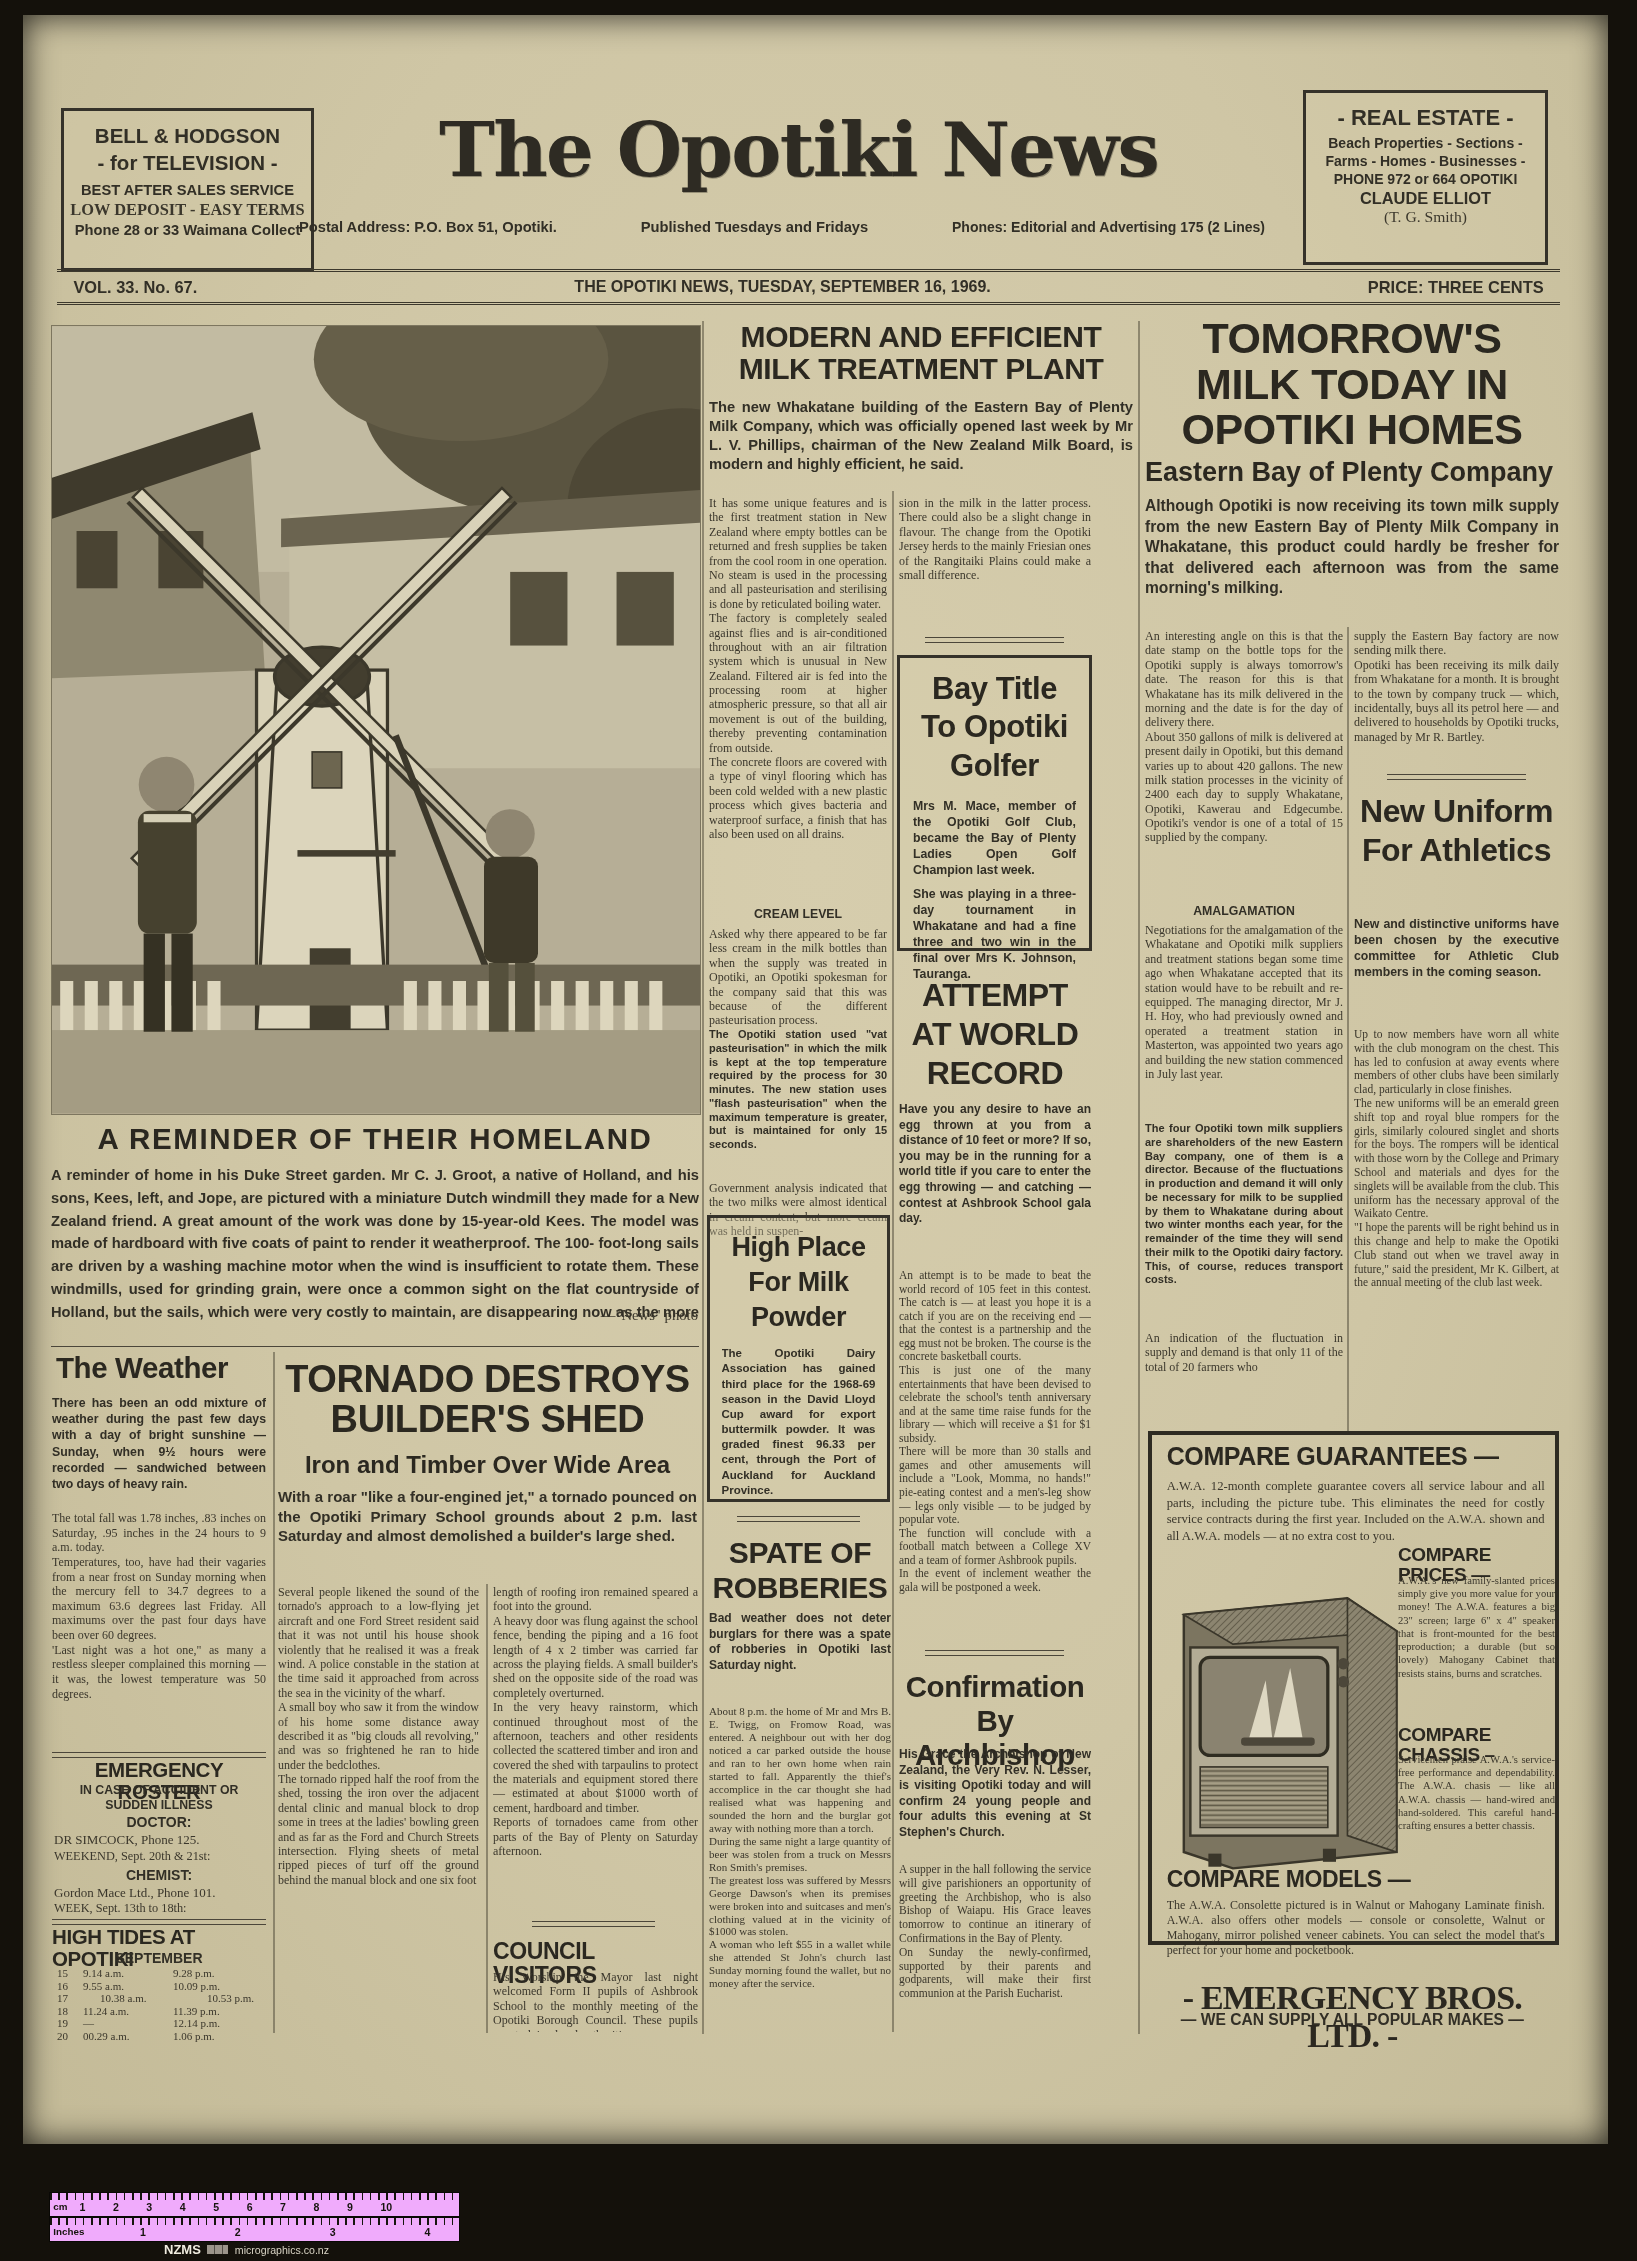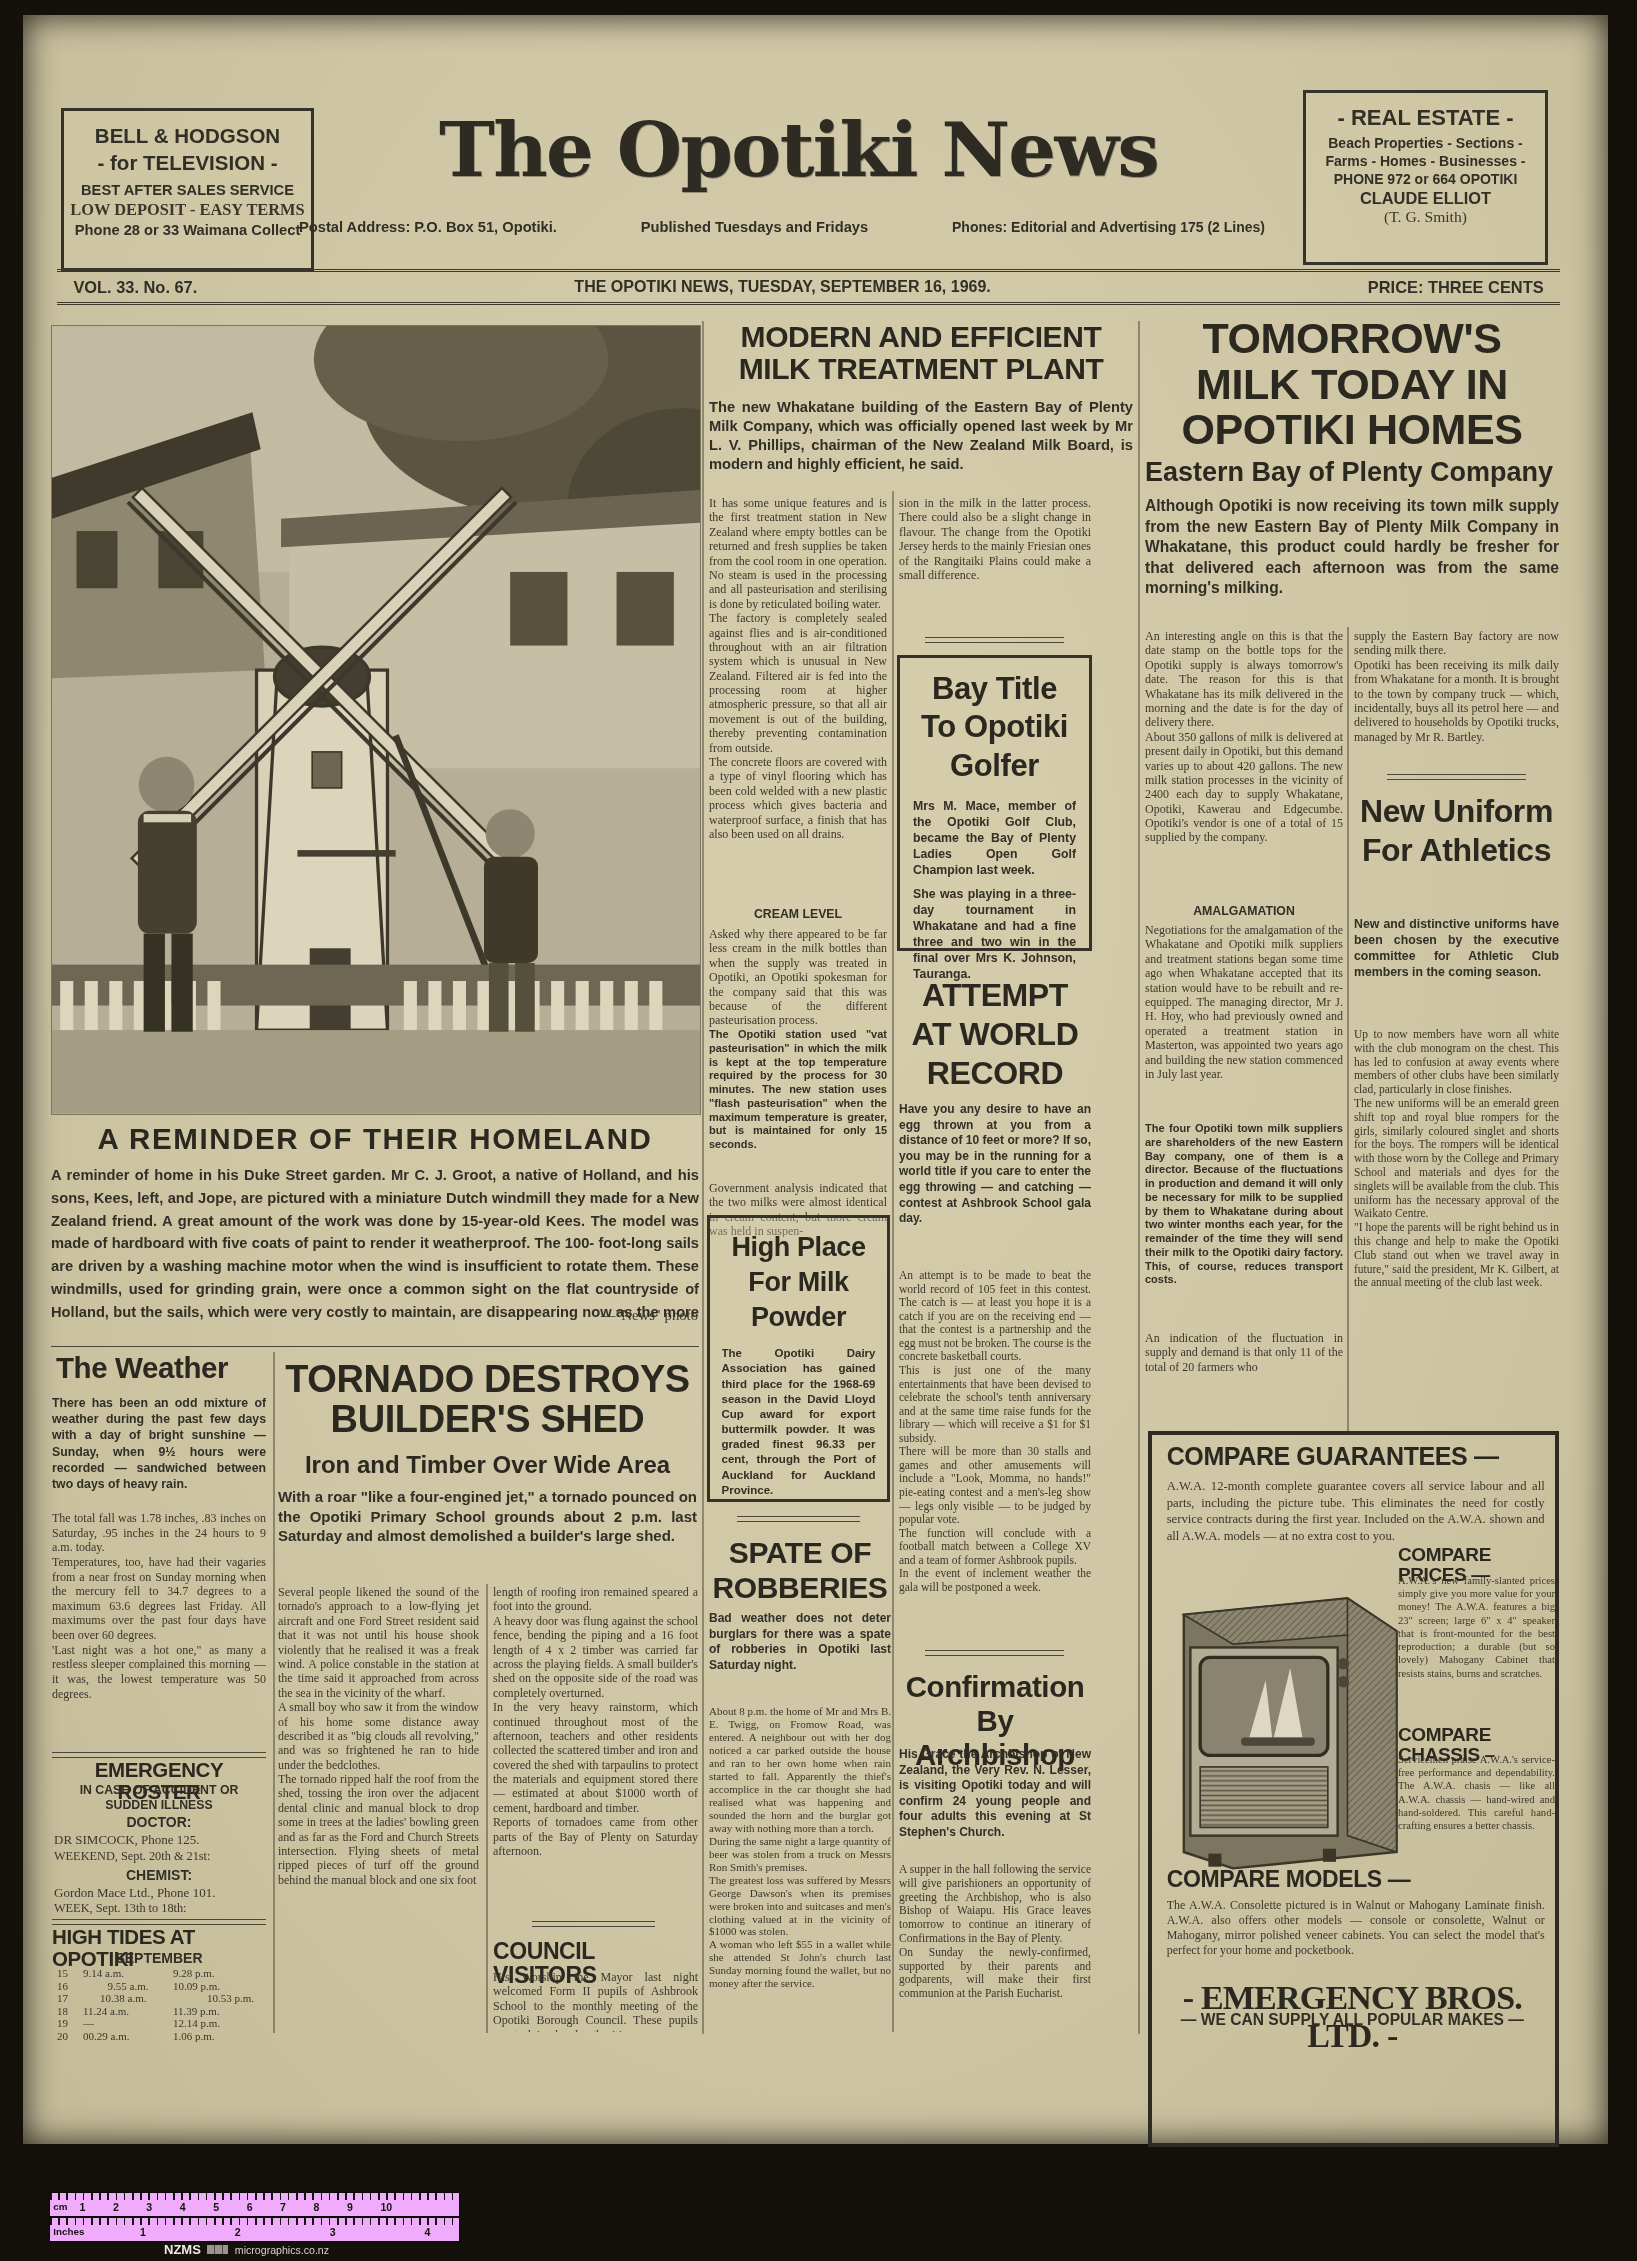--- a/index.html
+++ b/index.html
@@ -164,21 +164,21 @@
   <div class="abs hl" style="left:52px;top:1926px;width:214px;font-size:20.5px;">HIGH TIDES AT OPOTIKI</div>
   <div class="abs bsans ctr" style="left:52px;top:1950px;width:214px;font-size:14px;">SEPTEMBER</div>
   <div class="abs serif" style="left:57px;top:1968px;width:210px;font-size:11px;line-height:1.0;">
     <div style="display:flex;margin-bottom:1.6px;">
         <span style="width:26px;">15</span>
         <span style="width:90px;">9.14 a.m.</span>
         <span>9.28 p.m.</span>
       </div>
     <div style="display:flex;margin-bottom:1.6px;">
         <span style="width:26px;">16</span>
-        <span style="width:90px;text-align:center;">9.55 a.m.</span>
+        <span style="width:90px;">9.55 a.m.</span>
         <span>10.09 p.m.</span>
       </div>
     <div style="display:flex;margin-bottom:1.6px;gap:17px;">
         <span style="width:26px;">17</span>
         <span style="width:90px;">10.38 a.m.</span>
         <span>10.53 p.m.</span>
       </div>
     <div style="display:flex;margin-bottom:1.6px;">
         <span style="width:26px;">18</span>
         <span style="width:90px;">11.24 a.m.</span>
@@ -267,21 +267,21 @@
   <div class="abs serif body" style="left:1354px;top:629px;width:205px;height:139px;font-size:12px;line-height:1.2;">supply the Eastern Bay factory are now sending milk there.
 Opotiki has been receiving its milk daily from Whakatane for a month. It is brought to the town by company truck — which, incidentally, buys all its petrol here — and delivered to households by Opotiki trucks, managed by Mr R. Bartley.</div>
   <div class="abs div2" style="left:1387px;top:774px;width:139px;"></div>
 
   <div class="abs hl ctr" style="left:1354px;top:792px;width:205px;font-size:32px;line-height:1.22;">New Uniform For Athletics</div>
   <div class="abs bsans body" style="left:1354px;top:917px;width:205px;height:108px;font-size:12.3px;line-height:1.3;">New and distinctive uniforms have been chosen by the executive committee for Athletic Club members in the coming season.</div>
   <div class="abs serif body" style="left:1354px;top:1028px;width:205px;height:403px;font-size:11.5px;line-height:1.2;">Up to now members have worn all white with the club monogram on the chest. This has led to confusion at away events where members of other clubs have been similarly clad, particularly in close finishes.
 The new uniforms will be an emerald green shift top and royal blue rompers for the girls, similarly coloured singlet and shorts for the boys. The rompers will be identical with those worn by the College and Primary School and materials and dyes for the singlets will be available from the club. This uniform has the necessary approval of the Waikato Centre.
 "I hope the parents will be right behind us in this change and help to make the Opotiki Club stand out when we travel away in future," said the president, Mr K. Gilbert, at the annual meeting of the club last week.</div>
 
-  <div class="abs" style="left:1148px;top:1431px;width:411px;height:716px;border:4.9px solid #2e2b22;box-sizing:border-box;padding-left:12px;">
+  <div class="abs" style="left:1148px;top:1431px;width:411px;height:514px;border:4.9px solid #2e2b22;box-sizing:border-box;padding-left:12px;">
     <div class="abs hl" style="left:14.7px;top:8.2px;width:377px;font-size:25px;">COMPARE GUARANTEES —</div>
     <div class="abs serif body" style="left:14.7px;top:43px;width:378px;height:98px;font-size:12.7px;line-height:1.3;">A.W.A. 12-month complete guarantee covers all service labour and all parts, including the picture tube. This eliminates the need for costly service contracts during the first year. Included on the A.W.A. shown and all A.W.A. models — at no extra cost to you.</div>
 
     <div class="abs" style="left:6.5px;top:147px;width:246px;height:288px;">
       <svg width="246" height="288" viewBox="0 0 300 352">
         <defs>
           <pattern id="hatch" width="6" height="6" patternUnits="userSpaceOnUse" patternTransform="rotate(45)">
             <rect width="6" height="6" fill="#8c8570"></rect>
               <line x1="0" y1="0" x2="0" y2="6" stroke="#5c5644" stroke-width="2"></line>
           </pattern>

